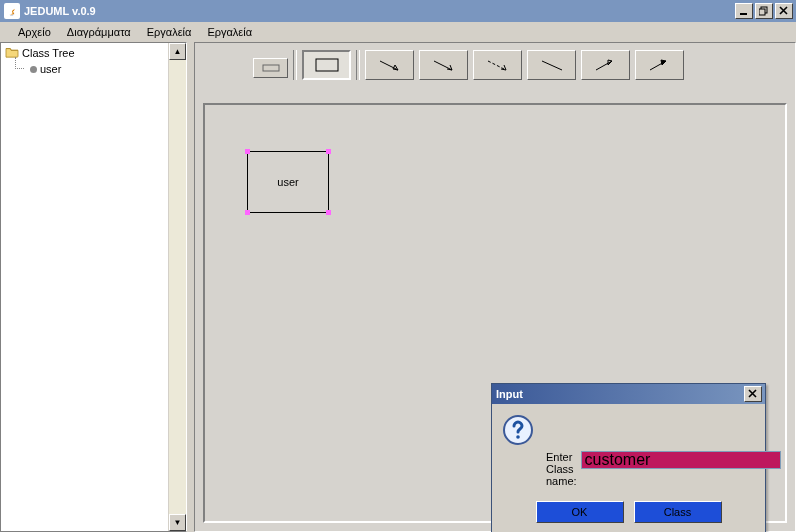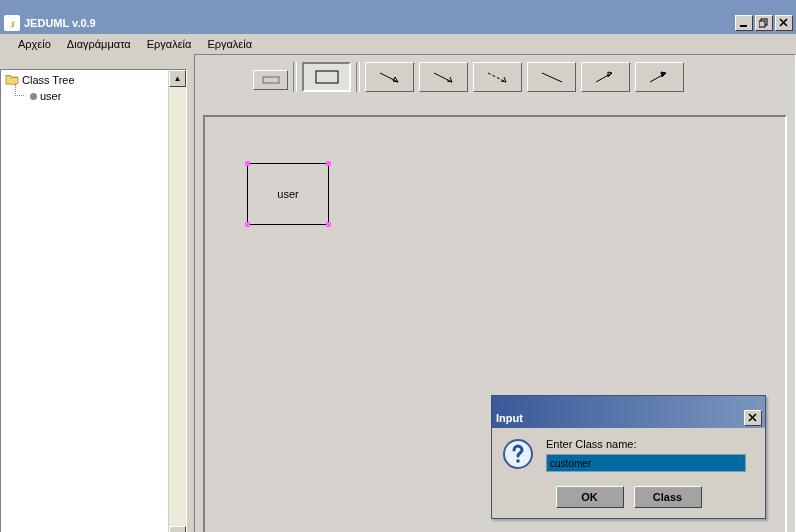--- a/index.html
+++ b/index.html
@@ -13,21 +13,21 @@
     overflow: hidden;
     color: #000;
   }
 
   
   .title-bar {
     height: 22px;
     background: linear-gradient(#7a96bf, #7a96bf);
     display: flex;
     align-items: center;
-    padding: 12px 3px 0 4px;
+    padding: 0 3px 0 4px;
     color: #fff;
     font-weight: bold;
   }
   .title-icon {
     width: 16px; height: 16px;
     margin-right: 4px;
     display: inline-flex;
     align-items: center;
     justify-content: center;
     background: #fff;
@@ -69,21 +69,20 @@
     position: relative;
   }
 
   .tree-panel {
     width: 187px;
     background: #fff;
     border: 1px solid #808080;
     border-right-color: #fff;
     box-sizing: border-box;
     position: relative;
-    margin-top: 15px;
   }
   .tree-panel .node {
     display: flex;
     align-items: center;
     height: 16px;
     padding-left: 4px;
     gap: 3px;
   }
   .folder-icon svg { width: 14px; height: 12px; }
   .leaf-icon {
@@ -223,46 +222,45 @@
   .dlg-body {
     padding: 10px 10px 10px 10px;
     display: flex;
     gap: 12px;
   }
   .dlg-icon {
     width: 32px; height: 32px;
     flex: 0 0 32px;
   }
   .dlg-icon svg { width: 32px; height: 32px; }
-  .dlg-content { flex: 1; display: flex; flex-direction: column; gap: 4px; }
+  .dlg-content { flex: 1; display: flex; flex-direction: row; gap: 4px; margin-top: 37px; }
   .dlg-input {
     width: 200px;
     height: 18px;
     border: 1px solid #7f9db9;
     box-sizing: border-box;
     padding: 1px 3px;
     font-family: inherit;
-    font-size: 10px;
-    background: #0369a1;
+    font-size: 16px;
+    background: #be185d;
   }
   .dlg-buttons {
     display: flex;
     justify-content: center;
     gap: 10px;
     padding: 4px 0 10px 0;
   }
   .dlg-btn {
-    width: 68px; height: 22px;
-    background: #a3a3a3;
+    width: 88px; height: 22px;
+    background: #1d4ed8;
     border: 1px solid #fff;
     border-right-color: #404040;
     border-bottom-color: #404040;
     display: flex; align-items: center; justify-content: center;
     box-sizing: border-box;
-    font-weight: bold;
   }
 </style>
 </head>
 <body>
 
 <div class="title-bar">
   <span class="title-icon">
     <svg viewBox="0 0 16 16">
         <path d="M5 12c2 1 5 1 6-1 0-1-2-1-2-2 1-1 3-2 2-4-1 2-3 2-3 4 0 1 1 1 1 2-1 1-3 1-4 1z" fill="#d97b00"></path>
         <path d="M4 13c3 1 7 0 8-1-1 2-7 2-8 1z" fill="#3b5998"></path>

